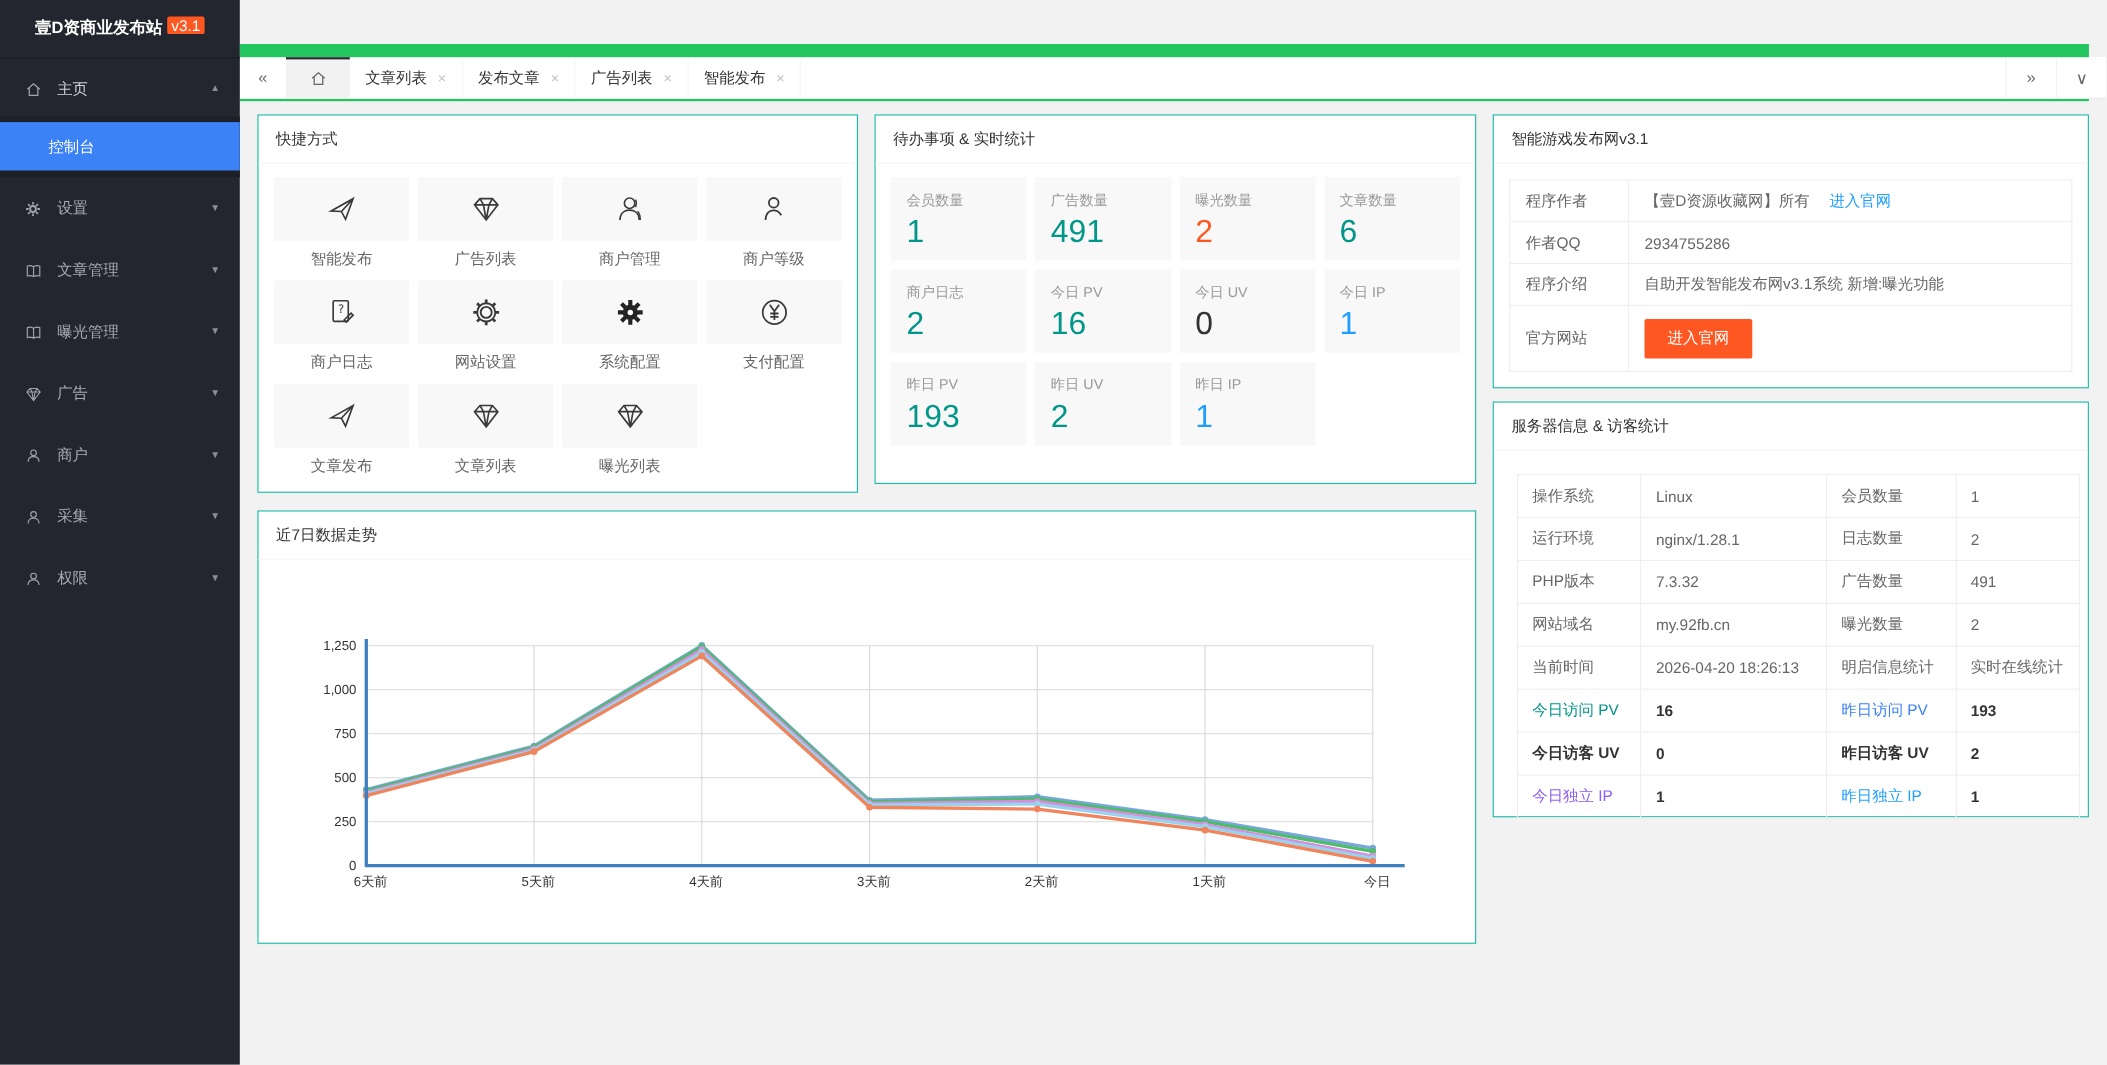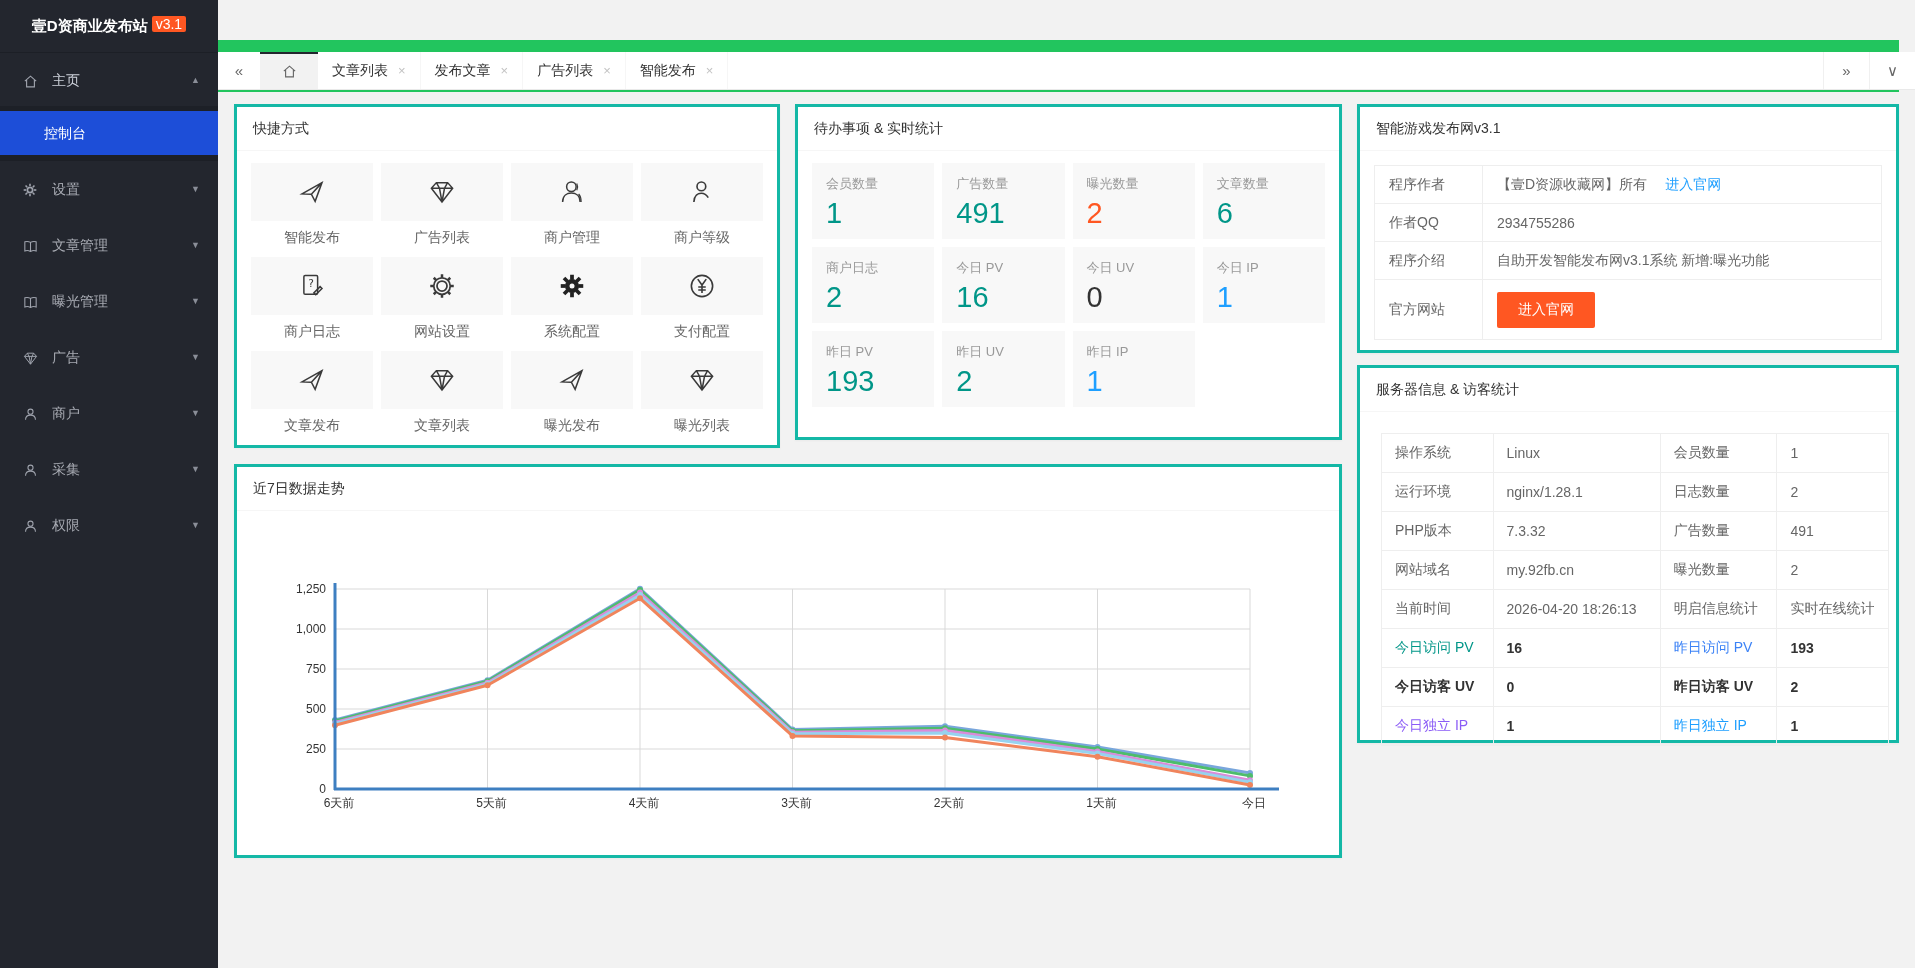--- a/index.html
+++ b/index.html
@@ -12,21 +12,21 @@
   .logo { height:52px; line-height:52px; text-align:center; color:#fff; font-size:15px; font-weight:bold; white-space:nowrap; }
   .logo .badge { display:inline-block; background:#ff5722; color:#fff; font-size:14px; font-weight:normal; line-height:16px; padding:0 4px; border-radius:2px; vertical-align:2px; margin-left:4px; }
   .nav-item { position:relative; height:54px; line-height:54px; color:#cfd3dc; padding-left:22px; cursor:pointer; }
   .nav-item .nicon { display:inline-block; width:18px; vertical-align:middle; margin-right:12px; color:#9fa3ad; }
   .nav-item .nicon svg { vertical-align:middle; }
   .nav-item .arrow { position:absolute; right:18px; top:0; font-size:9px; color:#8a8e98; }
   .nav-item.dim { color:#a8abb3; height:56px; line-height:56px; }
   .nav-home { border-top:1px solid #1c1f26; }
   .submenu { background:#1d2027; padding:5px 0; border-bottom:1px solid #1c1f26; }
   .nav-sub { height:44px; line-height:44px; padding-left:44px; color:#b3b6bd; cursor:pointer; }
-  .nav-sub.active { background:#1d4ed8; color:#fff; }
+  .nav-sub.active { background:#3b82f6; color:#fff; }
 
   
   .topbar { position:absolute; left:218px; top:0; right:16px; height:52px; background:#22c55e;margin-top:40px; }
   .tb-left, .tb-right { position:absolute; top:0; height:52px; display:flex; align-items:center; }
   .tb-left { left:24px; gap:34px; }
   .tb-right { right:14px; gap:26px; }
   .tb-btn { width:24px; height:24px; display:flex; align-items:center; justify-content:center; color:#333; cursor:pointer; }
   .tb-user { display:flex; align-items:center; gap:6px; cursor:pointer; font-size:14px; color:#333; }
   .tb-user .caret { font-size:9px; color:#333; }
   .tb-more { font-size:17px; letter-spacing:0; color:#333; cursor:pointer; padding:0 6px; }
@@ -37,21 +37,21 @@
   .tab-home { width:58px; background:#f2f2f2; border-top:2px solid #23262e; display:flex; align-items:center; justify-content:center; color:#666; cursor:pointer; }
   .tab { display:flex; align-items:center; gap:10px; padding:0 14px; color:#333; border-right:1px solid #f6f6f6; cursor:pointer; font-size:14px; }
   .tab .x { color:#c2c2c2; font-size:13px; }
   .tab-spacer { flex:1; }
   .tab-ctl.rt { border-left:1px solid #f0f0f0; width:46px; }
 
   
   .main { position:absolute; left:218px; top:90px; right:0; bottom:0; padding:14px 16px; display:flex; gap:15px; overflow:hidden; }
   .col-main { width:1108px; flex:none; }
   .col-side { width:542px; flex:none; }
-  .panel { background:#fff; border:3px solid #14b8a6; box-shadow:0 1px 2px rgba(0,0,0,.04); }
+  .panel { background:#fff; border:1px solid #14b8a6; box-shadow:0 1px 2px rgba(0,0,0,.04); }
   .panel-h { height:44px; line-height:43px; padding:0 16px; font-size:14px; color:#333; border-bottom:1px solid #f6f6f6; }
 
   .row-top { display:flex; gap:15px; height:348px; }
   .p-quick { width:546px; height:344px; }
   .p-stats { width:547px; height:336px; }
 
   .quick-grid { padding:12px 14px; display:grid; grid-template-columns:repeat(4,1fr); gap:6px 8px; }
   .q-cell { text-align:center; cursor:pointer; }
   .q-tile { background:#f8f8f8; height:58px; display:flex; align-items:center; justify-content:center; color:#3a3a3a; }
   .q-label { height:30px; line-height:32px; font-size:14px; color:#666; }
@@ -362,28 +362,20 @@
                 </div>
               <div class="q-label">文章发布</div>
             </div>
             <div class="q-cell">
               <div class="q-tile">
                   <svg class="icon" width="30" height="30" viewBox="0 0 24 24" fill="none" stroke="#3a3a3a" stroke-width="1.2">
                     <path d="M7.5 4.5 H16.5 L20.5 9 L12 20 L3.5 9 Z M3.5 9 H20.5 M7.5 4.5 L10 9 L12 20 M16.5 4.5 L14 9 L12 20"></path>
                   </svg>
                 </div>
               <div class="q-label">文章列表</div>
-            </div>
-            <div class="q-cell">
-              <div class="q-tile">
-                  <svg class="icon" width="30" height="30" viewBox="0 0 24 24" fill="none" stroke="#3a3a3a" stroke-width="1.2">
-                    <path d="M4 13.5 L20 4.5 L14.5 19.5 L11.5 13.8 Z M11.5 13.8 L20 4.5"></path>
-                  </svg>
-                </div>
-              <div class="q-label">曝光发布</div>
             </div>
             <div class="q-cell">
               <div class="q-tile">
                   <svg class="icon" width="30" height="30" viewBox="0 0 24 24" fill="none" stroke="#3a3a3a" stroke-width="1.2">
                     <path d="M7.5 4.5 H16.5 L20.5 9 L12 20 L3.5 9 Z M3.5 9 H20.5 M7.5 4.5 L10 9 L12 20 M16.5 4.5 L14 9 L12 20"></path>
                   </svg>
                 </div>
               <div class="q-label">曝光列表</div>
             </div>
 

